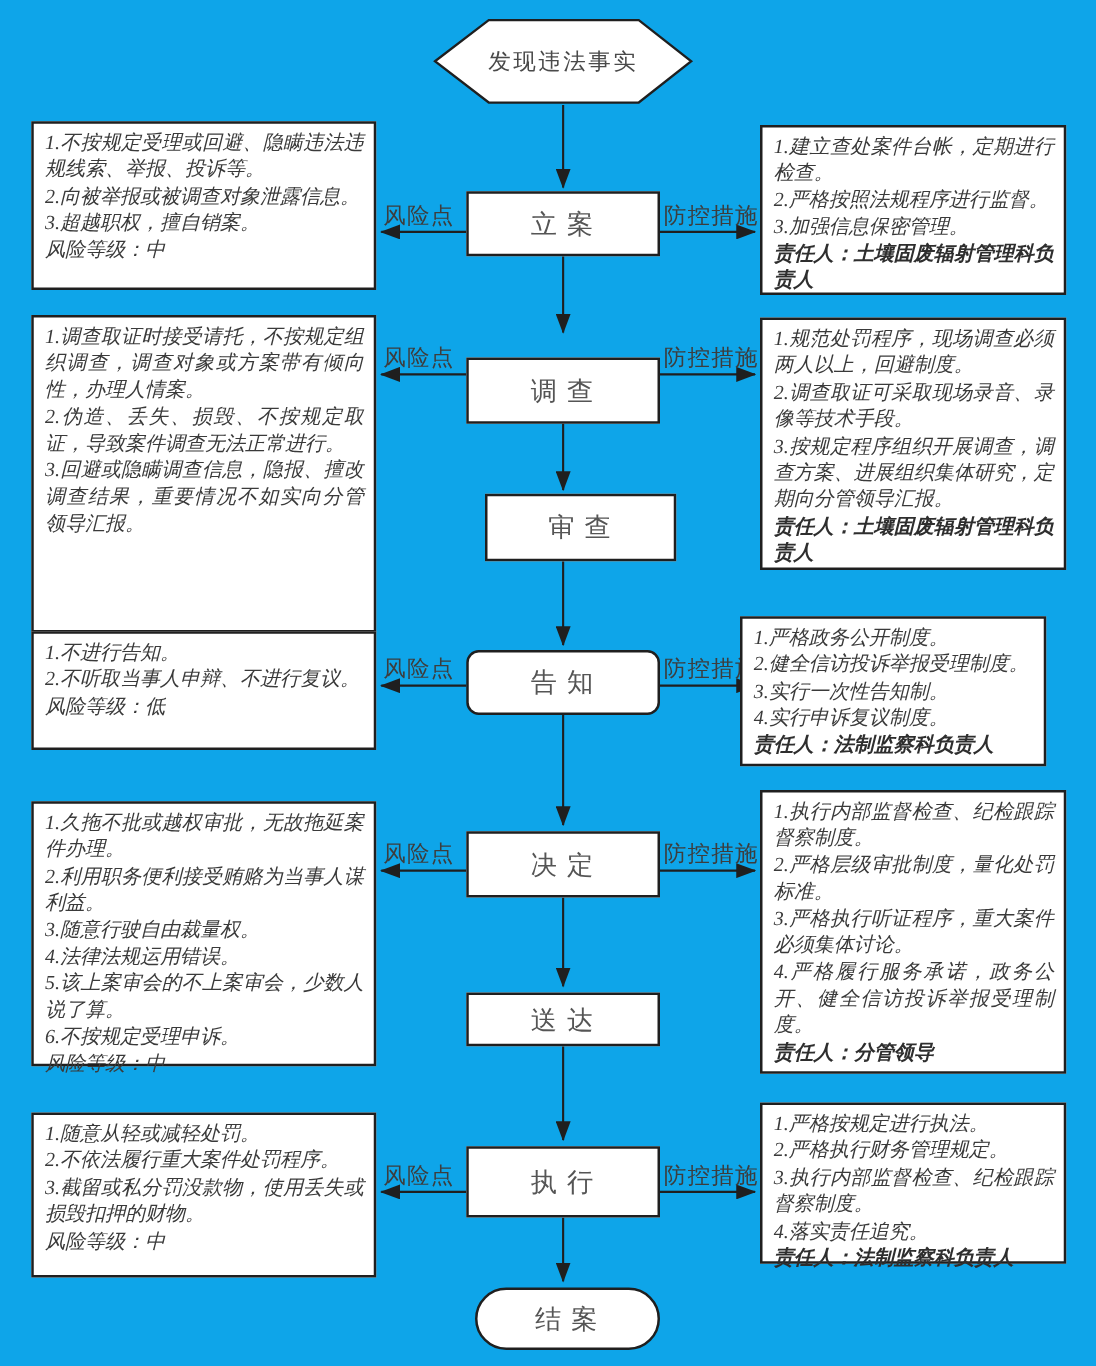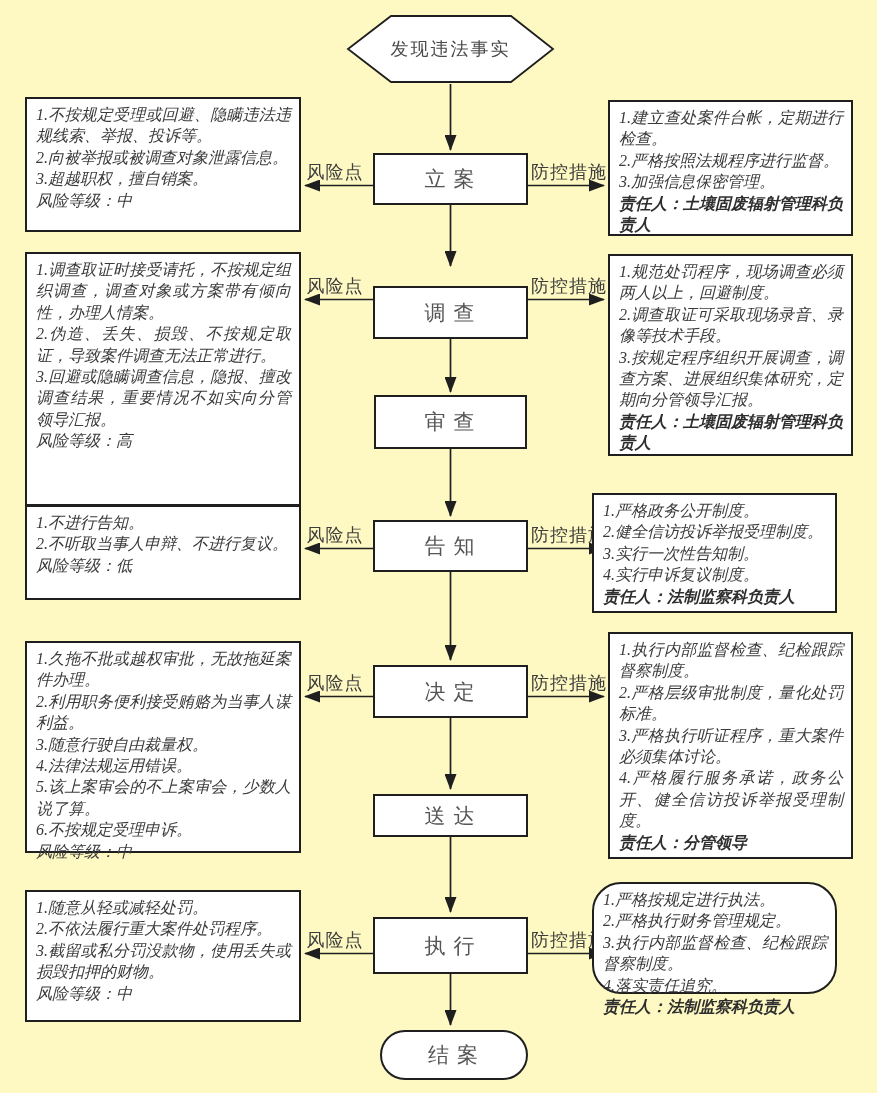--- a/index.html
+++ b/index.html
@@ -1,17 +1,17 @@
 <!DOCTYPE html>
 <html><head>
 <meta charset="utf-8">
 <style>
   html,body{margin:0;padding:0;background:#fff;}
   .stage{
-    position:relative;width:877px;height:1093px;background:#fef9c3;overflow:hidden;
+    position:relative;width:877px;height:1093px;background:#0ea5e9;overflow:hidden;
     font-family:"Liberation Serif","DejaVu Serif",serif;color:#333;
   }
   .layer{position:absolute;left:0;top:0;width:877px;height:1093px;}
   .node{
     position:absolute;border:2px solid #1f1f1f;background:#fff;
     display:flex;align-items:center;justify-content:center;
     font-size:21px;color:#555;letter-spacing:8px;padding-left:6px;box-sizing:border-box;
   }
   .stadium{border-radius:26px;}
   .hexlabel{
@@ -69,22 +69,22 @@
       <line x1="528" y1="548.5" x2="604" y2="548.5" marker-end="url(#arrow)"></line>
       <line x1="528" y1="696.5" x2="604" y2="696.5" marker-end="url(#arrow)"></line>
       <line x1="528" y1="953.5" x2="604" y2="953.5" marker-end="url(#arrow)"></line>
     </g>
   </svg>
 
   <div class="hexlabel" style="left:348px;top:16px;width:205px;height:66px;">发现违法事实</div>
 
   <div class="node" style="left:373px;top:153px;width:155px;height:52px;">立案</div>
   <div class="node" style="left:373px;top:270px;width:155px;height:53px;margin-top:16px;">调查</div>
-  <div class="node" style="left:374px;top:395px;width:153px;height:54px;">审查</div>
-  <div class="node" style="left:373px;top:520px;width:155px;height:52px;">告知</div>
+  <div class="node" style="left:388px;top:395px;width:153px;height:54px;">审查</div>
+  <div class="node" style="left:373px;top:520px;width:155px;height:52px;border-radius:10px;">告知</div>
   <div class="node" style="left:373px;top:665px;width:155px;height:53px;">决定</div>
   <div class="node" style="left:373px;top:794px;width:155px;height:43px;">送达</div>
   <div class="node" style="left:373px;top:917px;width:155px;height:57px;">执行</div>
   <div class="node stadium" style="left:380px;top:1030px;width:148px;height:50px;">结案</div>
 
   <div class="alabel" style="left:298px;top:160px;width:74px;">风险点</div>
   <div class="alabel" style="left:298px;top:274px;width:74px;">风险点</div>
   <div class="alabel" style="left:298px;top:523px;width:74px;">风险点</div>
   <div class="alabel" style="left:298px;top:671px;width:74px;">风险点</div>
   <div class="alabel" style="left:298px;top:928px;width:74px;">风险点</div>
@@ -98,21 +98,20 @@
   <div class="sidebox" style="left:25px;top:97px;width:276px;height:135px;">
     <div class="sidebox-text">1.不按规定受理或回避、隐瞒违法违规线索、举报、投诉等。
 2.向被举报或被调查对象泄露信息。
 3.超越职权，擅自销案。</div>
     <div class="plainline">风险等级：中</div>
   </div>
   <div class="sidebox" style="left:25px;top:252px;width:276px;height:254px;">
     <div class="sidebox-text">1.调查取证时接受请托，不按规定组织调查，调查对象或方案带有倾向性，办理人情案。
 2.伪造、丢失、损毁、不按规定取证，导致案件调查无法正常进行。
 3.回避或隐瞒调查信息，隐报、擅改调查结果，重要情况不如实向分管领导汇报。</div>
-    <div class="plainline">风险等级：高</div>
   </div>
   <div class="sidebox" style="left:25px;top:505px;width:276px;height:95px;">
     <div class="sidebox-text">1.不进行告知。
 2.不听取当事人申辩、不进行复议。</div>
     <div class="plainline">风险等级：低</div>
   </div>
   <div class="sidebox" style="left:25px;top:641px;width:276px;height:212px;">
     <div class="sidebox-text">1.久拖不批或越权审批，无故拖延案件办理。
 2.利用职务便利接受贿赂为当事人谋利益。
 3.随意行驶自由裁量权。
@@ -147,21 +146,21 @@
 4.实行申诉复议制度。</div>
     <div class="responsible">责任人：法制监察科负责人</div>
   </div>
   <div class="sidebox" style="left:608px;top:632px;width:245px;height:227px;">
     <div class="sidebox-text">1.执行内部监督检查、纪检跟踪督察制度。
 2.严格层级审批制度，量化处罚标准。
 3.严格执行听证程序，重大案件必须集体讨论。
 4.严格履行服务承诺，政务公开、健全信访投诉举报受理制度。</div>
     <div class="responsible">责任人：分管领导</div>
   </div>
-  <div class="sidebox" style="left:592px;top:882px;width:245px;height:112px;border-radius:29px;">
+  <div class="sidebox" style="left:608px;top:882px;width:245px;height:129px;">
     <div class="sidebox-text">1.严格按规定进行执法。
 2.严格执行财务管理规定。
 3.执行内部监督检查、纪检跟踪督察制度。
 4.落实责任追究。</div>
     <div class="responsible">责任人：法制监察科负责人</div>
   </div>
 
 </div>
 
 </body></html>

